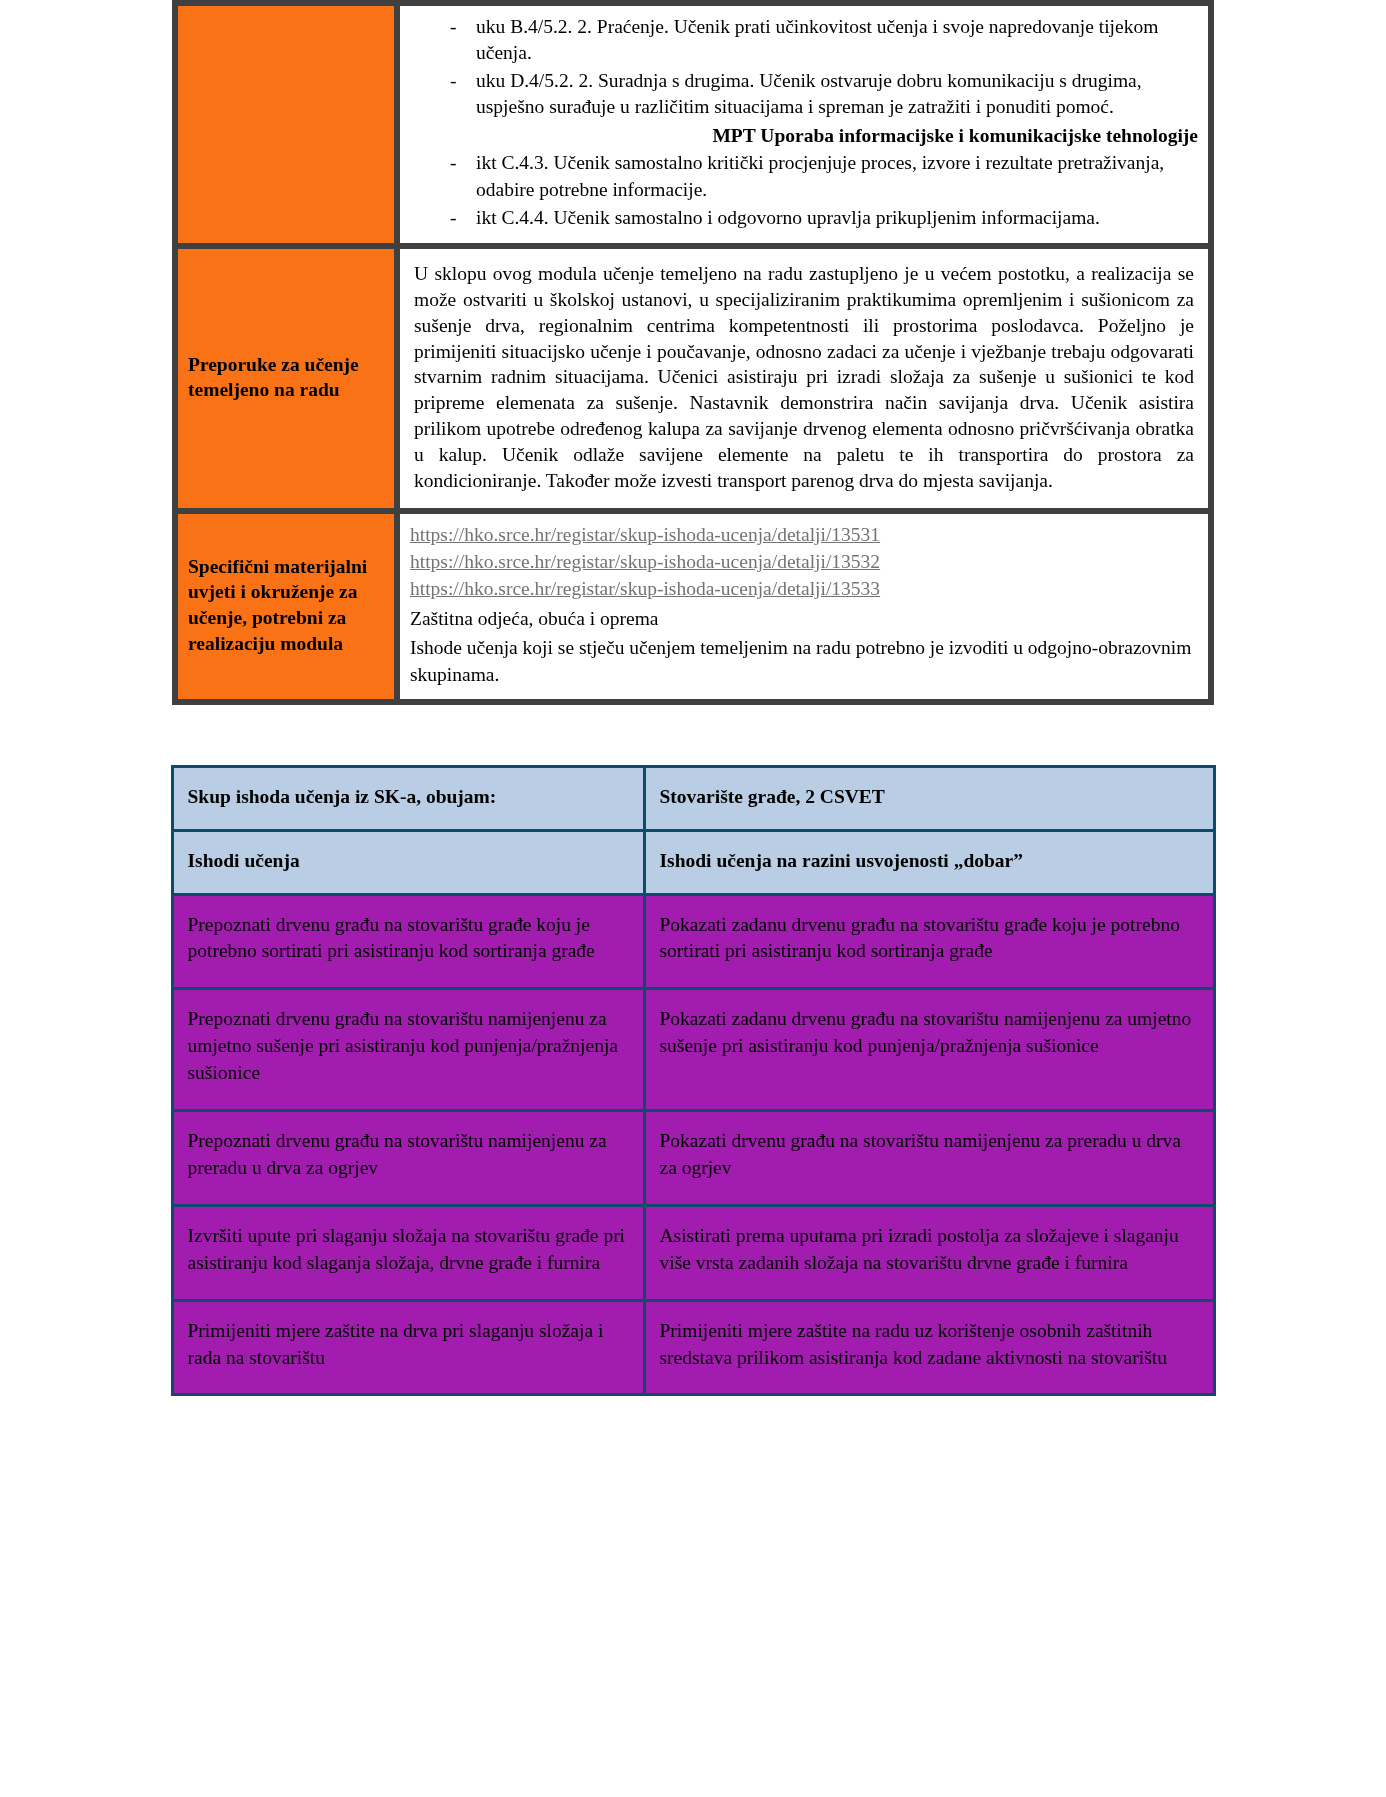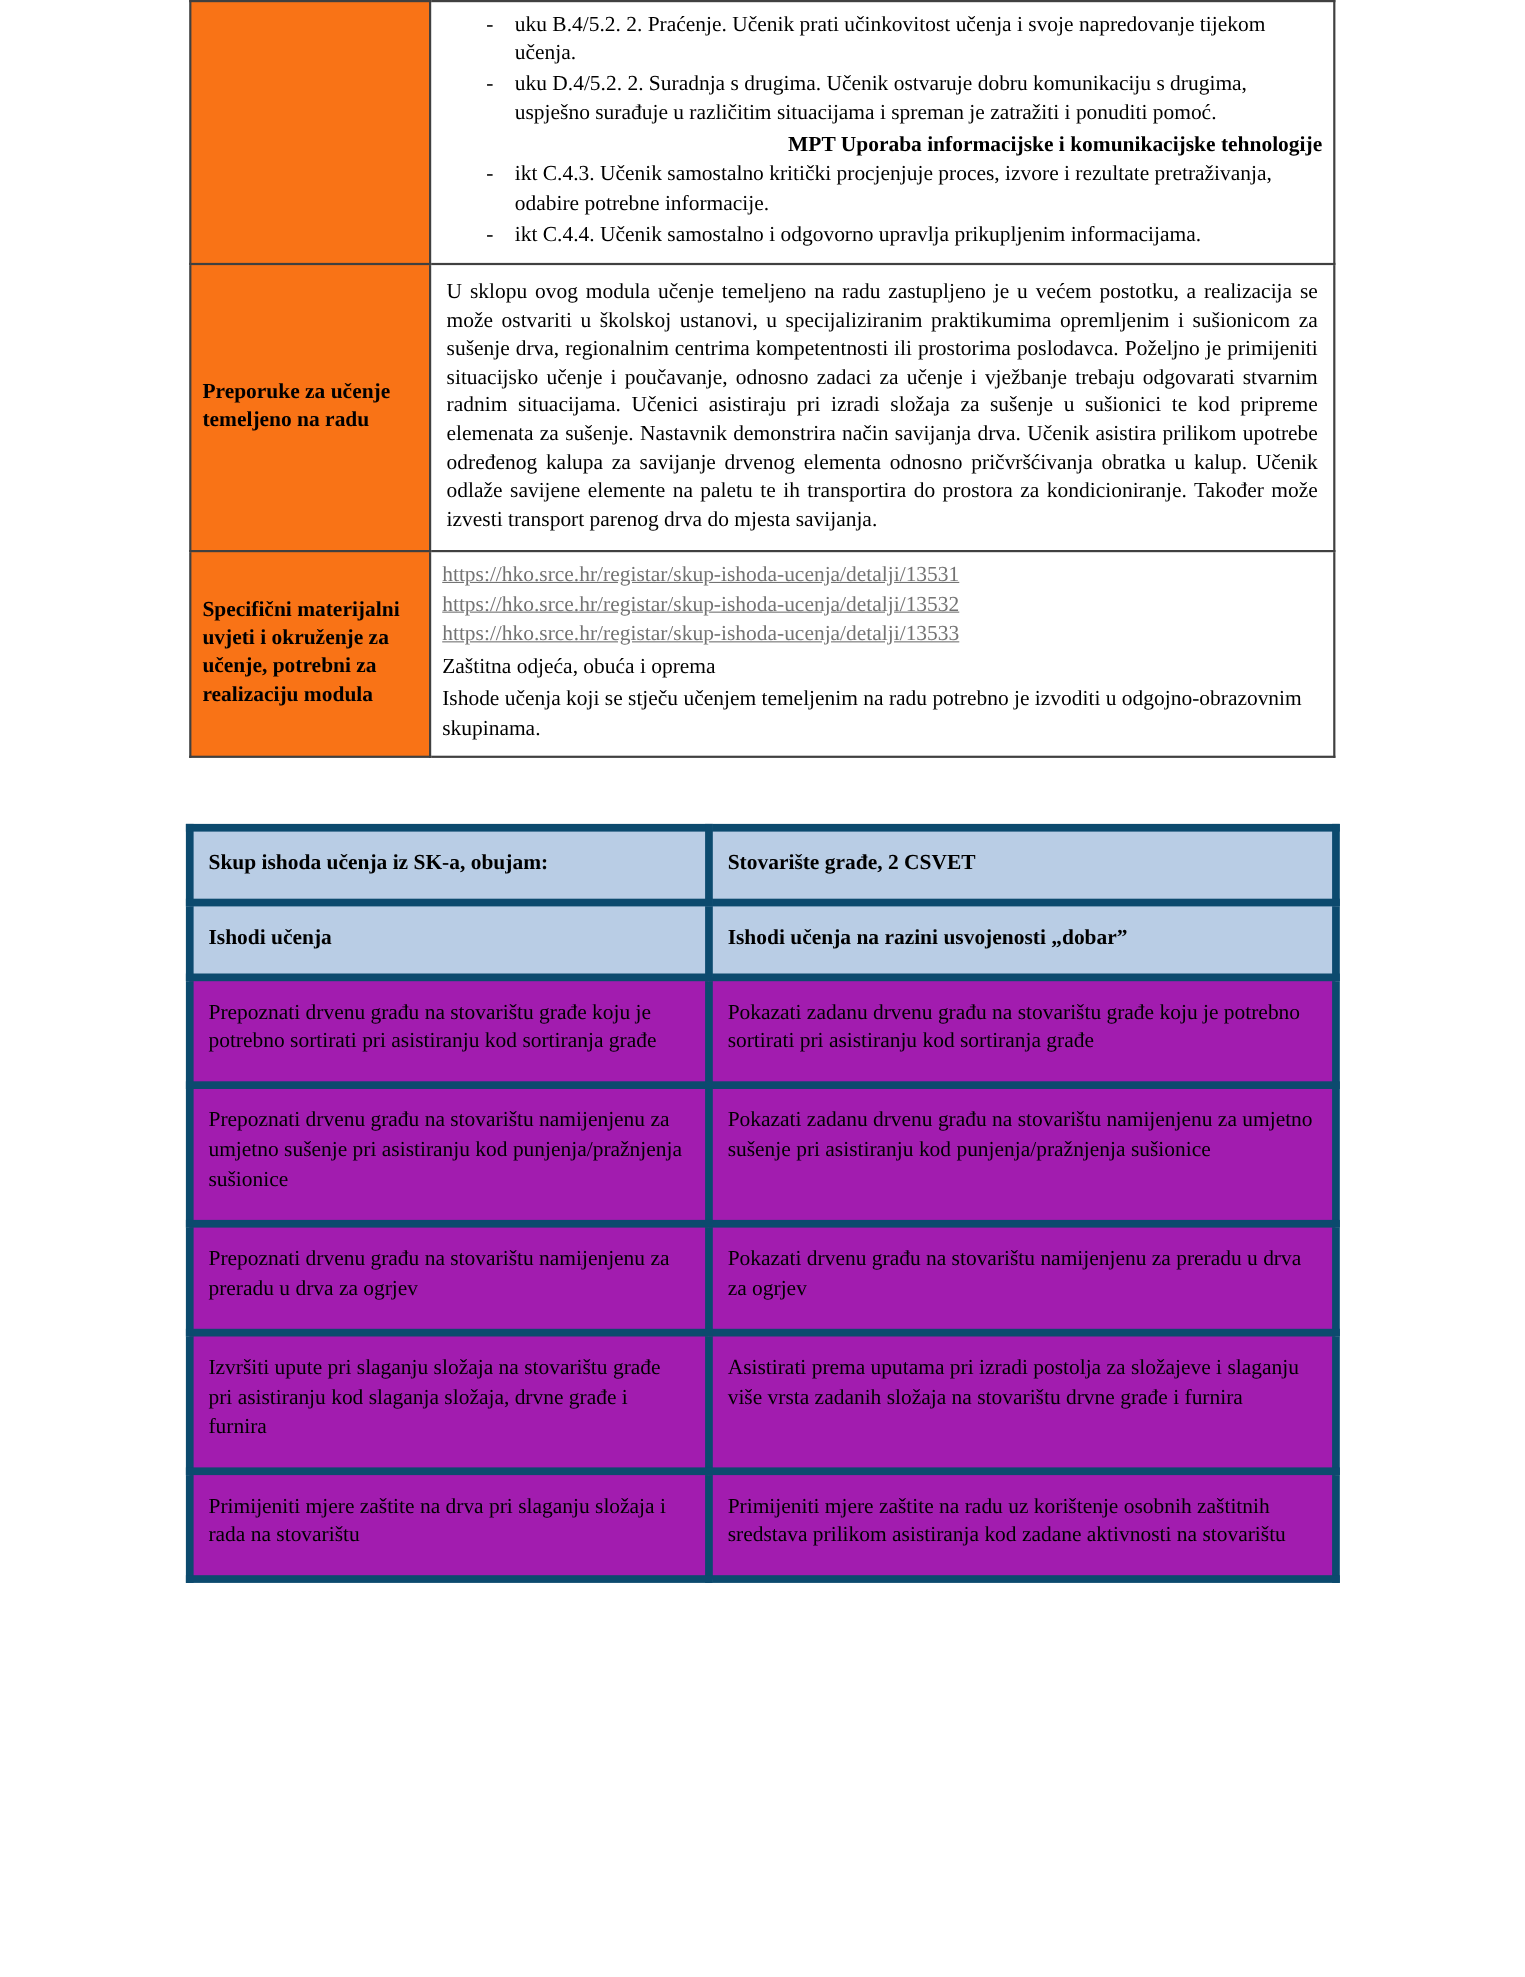--- a/index.html
+++ b/index.html
@@ -20,21 +20,21 @@
     padding: 0;
     box-sizing: border-box;
   }
   table.doc-table {
     border-collapse: collapse;
     table-layout: fixed;
     width: 1042px;
     margin: 0 auto;
   }
   table.doc-table td {
-    border: 2px solid #404040;
+    border: 6px solid #404040;
     vertical-align: top;
     padding: 8px 10px 10px 10px;
     font-size: 19.5px;
     line-height: 1.33;
   }
   .tbl-1 {
     margin-top: 34px;
   }
   .label-cell {
     background: #f97316;
@@ -93,21 +93,21 @@
   .gap {
     height: 60px;
   }
   table.ishodi {
     border-collapse: collapse;
     table-layout: fixed;
     width: 1042px;
     margin: 0 auto;
   }
   table.ishodi td {
-    border: 7px solid #0c4a6e;
+    border: 3px solid #0c4a6e;
     vertical-align: top;
     padding: 12px 14px 14px 14px;
     font-size: 19.5px;
     line-height: 1.38;
   }
   table.ishodi td.head {
     background: #b9cde5;
     font-weight: bold;
     padding-top: 16px;
     padding-bottom: 18px;

